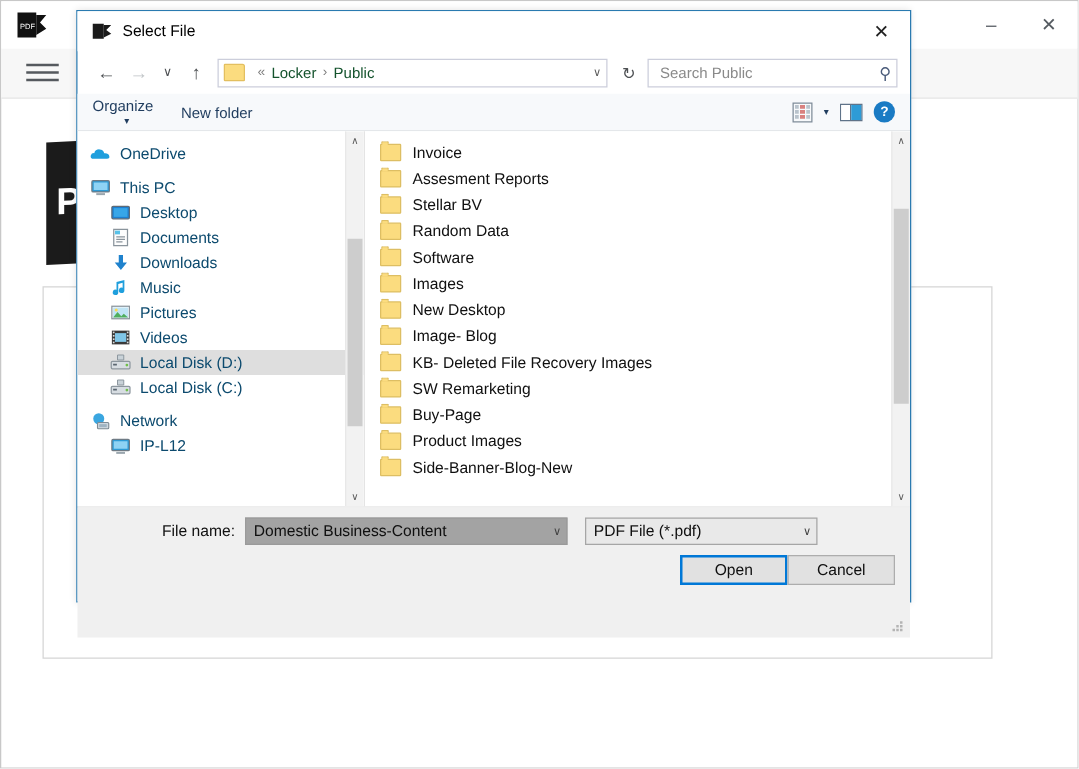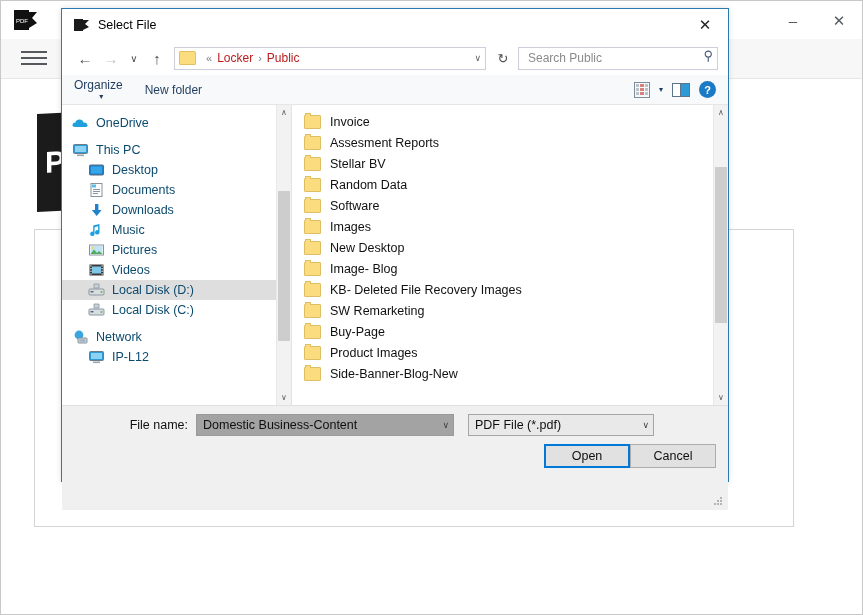--- a/index.html
+++ b/index.html
@@ -174,21 +174,21 @@
   .crumb-folder {
     width: 15px; height: 12px;
     background: #fbdc7f;
     border: 1px solid #e3bf5f;
     border-radius: 1px 2px 1px 1px;
     margin-right: 5px;
     flex: none;
   }
   .crumb {
     font-size: 12px;
-    color: #b91c1c;
+    color: #14532d;
     white-space: nowrap;
   }
   .crumb-sep {
     font-size: 11px;
     color: #7d7d7d;
     margin: 0 5px;
   }
   .addr-caret {
     position: absolute;
     right: 4px;
@@ -202,20 +202,21 @@
     justify-content: center;
     font-size: 13px;
     color: #4d5053;
   }
   .searchbox {
     width: 200px;
     height: 23px;
     border: 1px solid #cccedb;
     background: #ffffff;
     display: flex;
+    align-items: center;
     padding: 0 4px 0 7px;
     box-sizing: border-box;
     margin-left: 4px;
   }
   .searchbox input {
     border: none;
     outline: none;
     flex: 1;
     font-size: 12px;
     font-family: "Liberation Sans", sans-serif;

